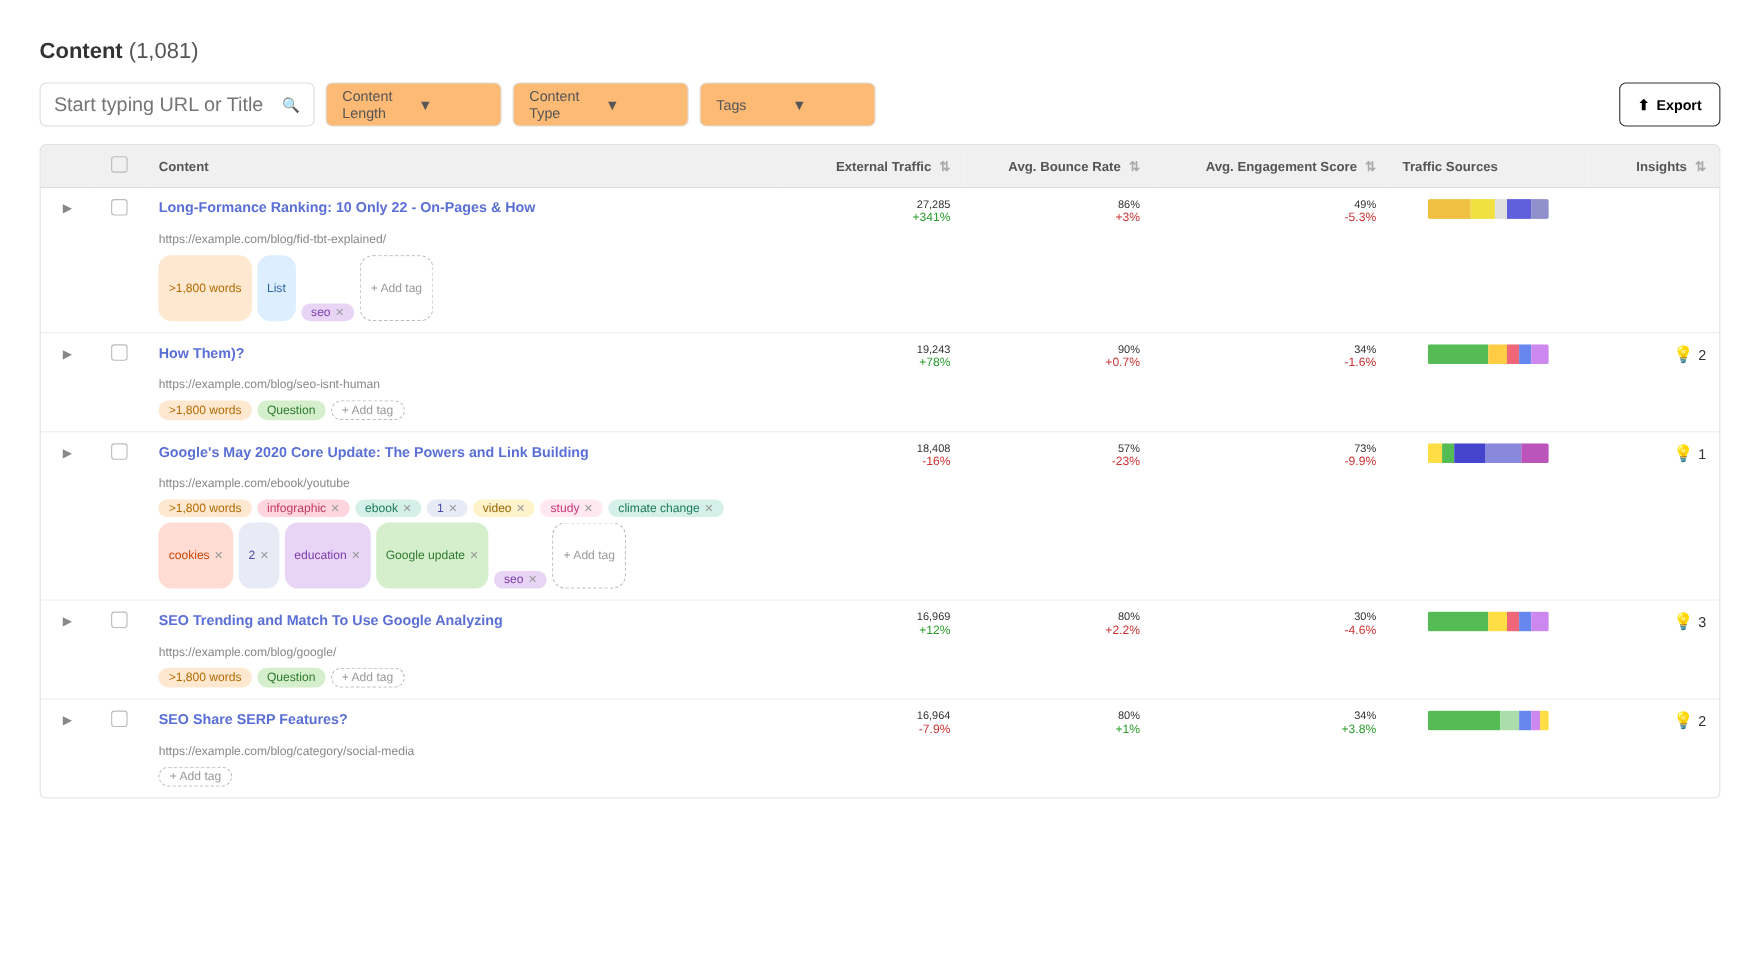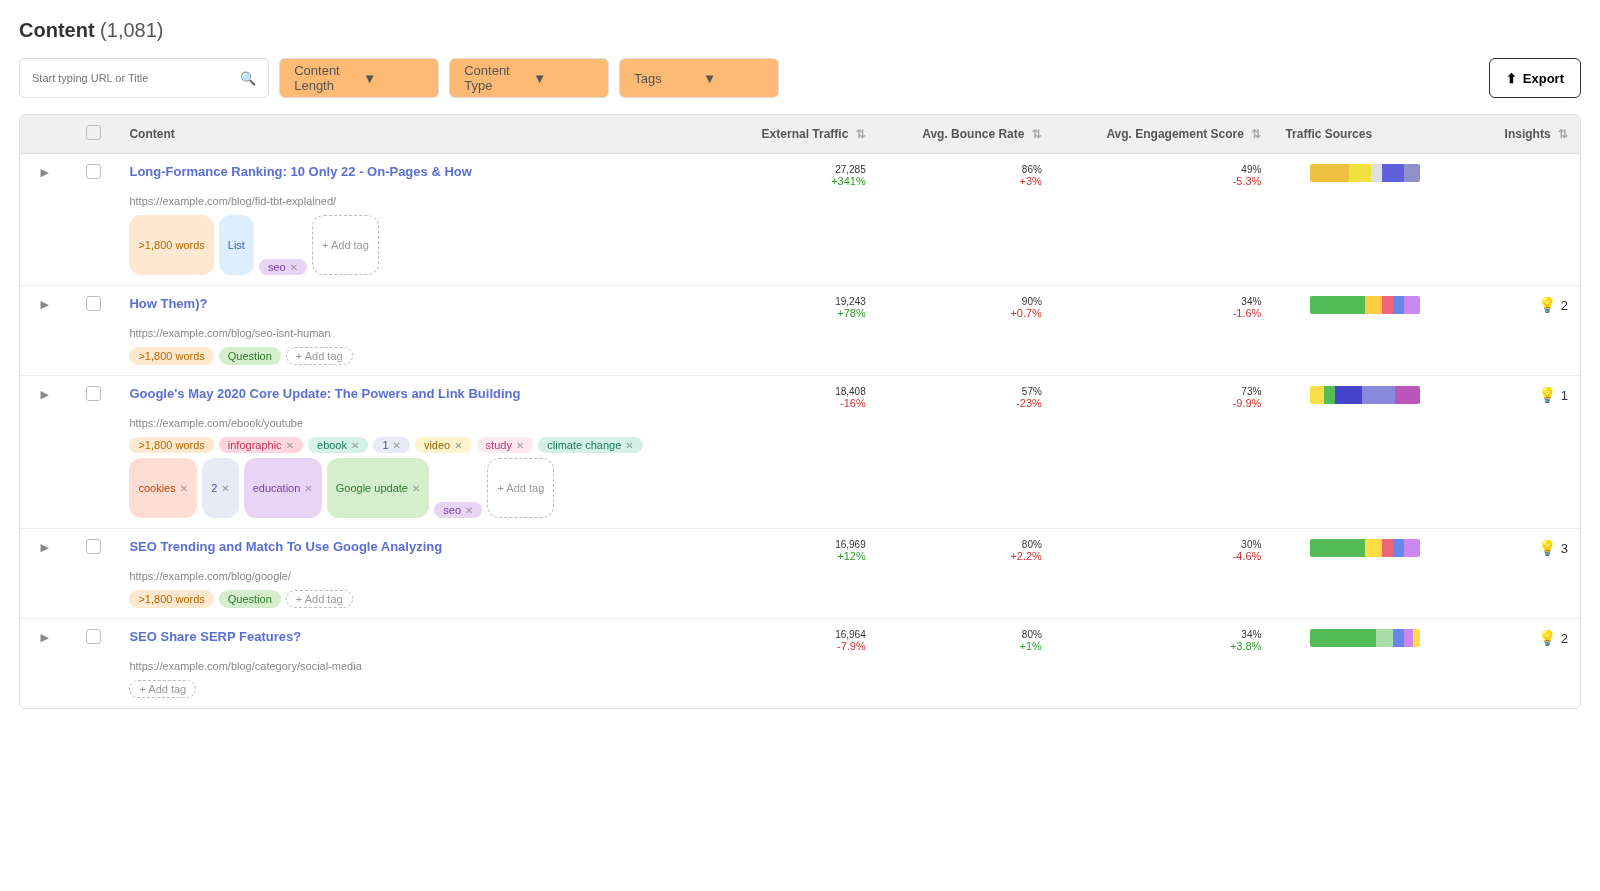--- a/index.html
+++ b/index.html
@@ -1,22 +1,22 @@
 <!DOCTYPE html>
 <html><head>
   <meta charset="utf-8">
   <style>
     * { box-sizing: border-box; margin: 0; padding: 0; }
     body { font-family: -apple-system, BlinkMacSystemFont, 'Segoe UI', sans-serif; background: #f5f5f5; color: #333; font-size: 13px; }
-    .page { background: #fff; padding: 19px; min-height: 891px; }
+    .page { background: #fff; padding: 36px; min-height: 891px; }
     .page-title { font-size: 20px; font-weight: 700; margin-bottom: 16px; }
     .page-title span { font-weight: 400; color: #555; }
     .filters { display: flex; gap: 10px; margin-bottom: 16px; align-items: center; }
     .filter-input { border: 1px solid #ddd; border-radius: 6px; padding: 8px 12px; display: flex; align-items: center; gap: 8px; background: #fff; height: 40px; }
-    .filter-input input { border: none; outline: none; font-size: 11px; color: #ef4444; width: 200px; background: transparent; }
+    .filter-input input { border: none; outline: none; font-size: 18px; color: #ef4444; width: 200px; background: transparent; }
     .filter-select { border: 1px solid #ddd; border-radius: 6px; padding: 8px 14px; display: flex; align-items: center; gap: 8px; background: #fdba74; height: 40px; cursor: pointer; min-width: 160px; }
     .filter-select span { flex: 1; color: #555; font-size: 13px; }
     .chevron { color: #555; font-size: 11px; }
     .export-btn { margin-left: auto; border: 1.5px solid #333; border-radius: 6px; padding: 8px 16px; background: #fff; cursor: pointer; font-size: 13px; font-weight: 600; display: flex; align-items: center; gap: 6px; height: 40px; }
     .table-wrap { border: 1px solid #e0e0e0; border-radius: 6px; overflow: hidden; }
     table { width: 100%; border-collapse: collapse; }
     thead tr { background: #f0f0f0; }
     thead th { padding: 10px 12px; text-align: left; font-weight: 600; font-size: 12px; color: #555; border-bottom: 1px solid #ddd; white-space: nowrap; }
     thead th .sort-icon { color: #aaa; margin-left: 4px; }
     tbody tr { border-bottom: 1px solid #eee; }

